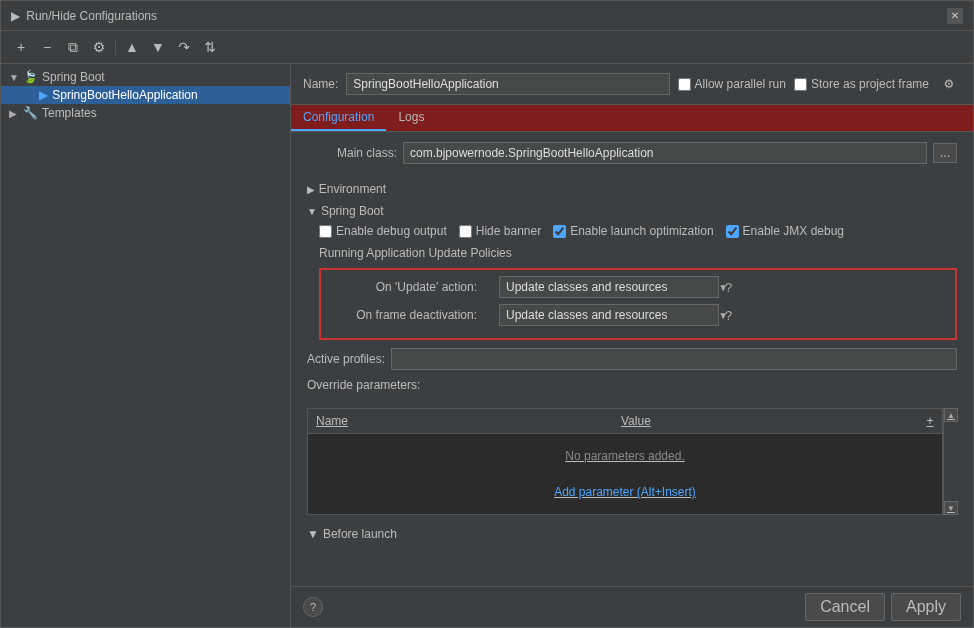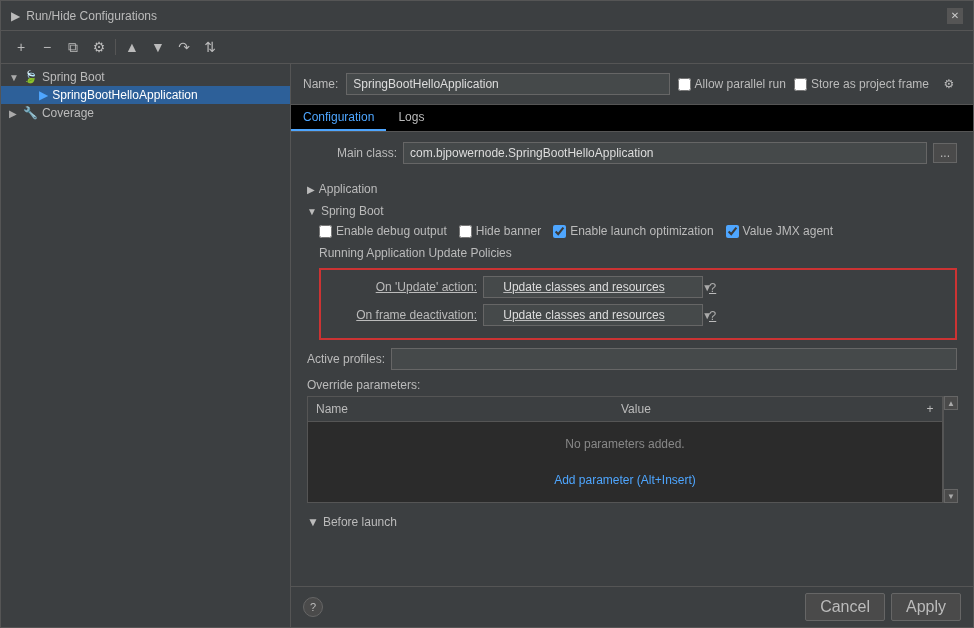--- a/index.html
+++ b/index.html
@@ -184,21 +184,21 @@
       border: 1px solid #666;
       color: #bbb;
       padding: 2px 6px;
       cursor: pointer;
       font-size: 12px;
     }
 
     .tabs-bar {
       display: flex;
       border-bottom: 1px solid #555;
-      background: #000000;
+      background: #7f1d1d;
     }
 
     .tab {
       padding: 5px 12px;
       color: #bbb;
       cursor: pointer;
       font-size: 12px;
       border-bottom: 2px solid transparent;
     }
 
@@ -271,22 +271,21 @@
     .policies-title {
       color: #bbb;
       font-size: 12px;
       margin-bottom: 8px;
     }
 
     .policy-row {
       display: flex;
       align-items: center;
       margin-bottom: 6px;
-      gap: 6px;
-      text-decoration: underline;
+      gap: 22px;
     }
 
     .policy-label {
       color: #bbb;
       font-size: 12px;
       min-width: 150px;
       text-align: right;
     }
 
     .policy-select-wrapper {
@@ -300,21 +299,20 @@
       background: #45494a;
       border: 1px solid #666;
       color: #ddd;
       padding: 3px 24px 3px 6px;
       font-size: 12px;
       outline: none;
       appearance: none;
       -webkit-appearance: none;
       width: 220px;
       cursor: pointer;
-      text-align: center;
     }
 
     .select-arrow {
       position: absolute;
       right: 6px;
       top: 50%;
       transform: translateY(-50%);
       color: #aaa;
       font-size: 10px;
       pointer-events: none;
@@ -358,21 +356,21 @@
       outline: none;
     }
 
     .override-section {
       margin-top: 8px;
     }
 
     .override-label {
       color: #bbb;
       font-size: 12px;
-      margin-bottom: 4px;
+      margin-bottom: 16px;
     }
 
     .params-table {
       width: 100%;
       border: 1px solid #555;
       background: #2b2b2b;
     }
 
     .params-table-header {
       display: flex;
@@ -411,20 +409,21 @@
     }
 
     .add-param-link {
       color: #4ea6ff;
       font-size: 12px;
       cursor: pointer;
     }
 
     .table-scrollbar-area {
       display: flex;
+      text-decoration: underline;
     }
 
     .table-content {
       flex: 1;
     }
 
     .table-scrollbars {
       width: 14px;
       display: flex;
       flex-direction: column;
@@ -554,21 +553,21 @@
 
         <div class="tree-item level2 selected">
           <span class="tree-arrow" style="visibility:hidden">▶</span>
           <span class="tree-icon" style="color:#4ea6ff">▶</span>
           <span class="tree-label">SpringBootHelloApplication</span>
         </div>
 
         <div class="tree-item level1">
           <span class="tree-arrow">▶</span>
           <span class="tree-icon">🔧</span>
-          <span class="tree-label">Coverage</span>
+          <span class="tree-label">Templates</span>
         </div>
 
       </div>
     </div>
 
     <div class="right-panel">
 
       <div class="header-row">
         <span class="name-label">Name:</span>
         <input class="name-input" type="text" value="SpringBootHelloApplication" style="">
@@ -591,21 +590,21 @@
       <div class="config-area">
 
         <div class="form-row">
           <span class="form-label">Main class:</span>
           <input class="form-input" type="text" value="com.bjpowernode.SpringBootHelloApplication" style="">
           <button class="btn-ellipsis">...</button>
         </div>
 
         <div class="section-header">
           <span class="arrow">▶</span>
-          <span>Application</span>
+          <span>Environment</span>
         </div>
 
         <div class="spring-boot-section">
           <div class="section-header">
             <span class="arrow">▼</span>
             <span>Spring Boot</span>
           </div>
 
           <div class="section-content">
             <div class="spring-boot-options">
@@ -616,21 +615,21 @@
               <label class="checkbox-label">
                 <input type="checkbox" style="">
                 <span>Hide banner</span>
               </label>
               <label class="checkbox-label">
                 <input type="checkbox" checked="" style="">
                 <span>Enable launch optimization</span>
               </label>
               <label class="checkbox-label">
                 <input type="checkbox" checked="" style="">
-                <span>Value JMX agent</span>
+                <span>Enable JMX debug</span>
               </label>
             </div>
 
             <div>
               <div class="policies-title">Running Application Update Policies</div>
 
               <div class="policies-highlight">
 
                 <div class="policy-row">
                   <span class="policy-label">On 'Update' action:</span>

